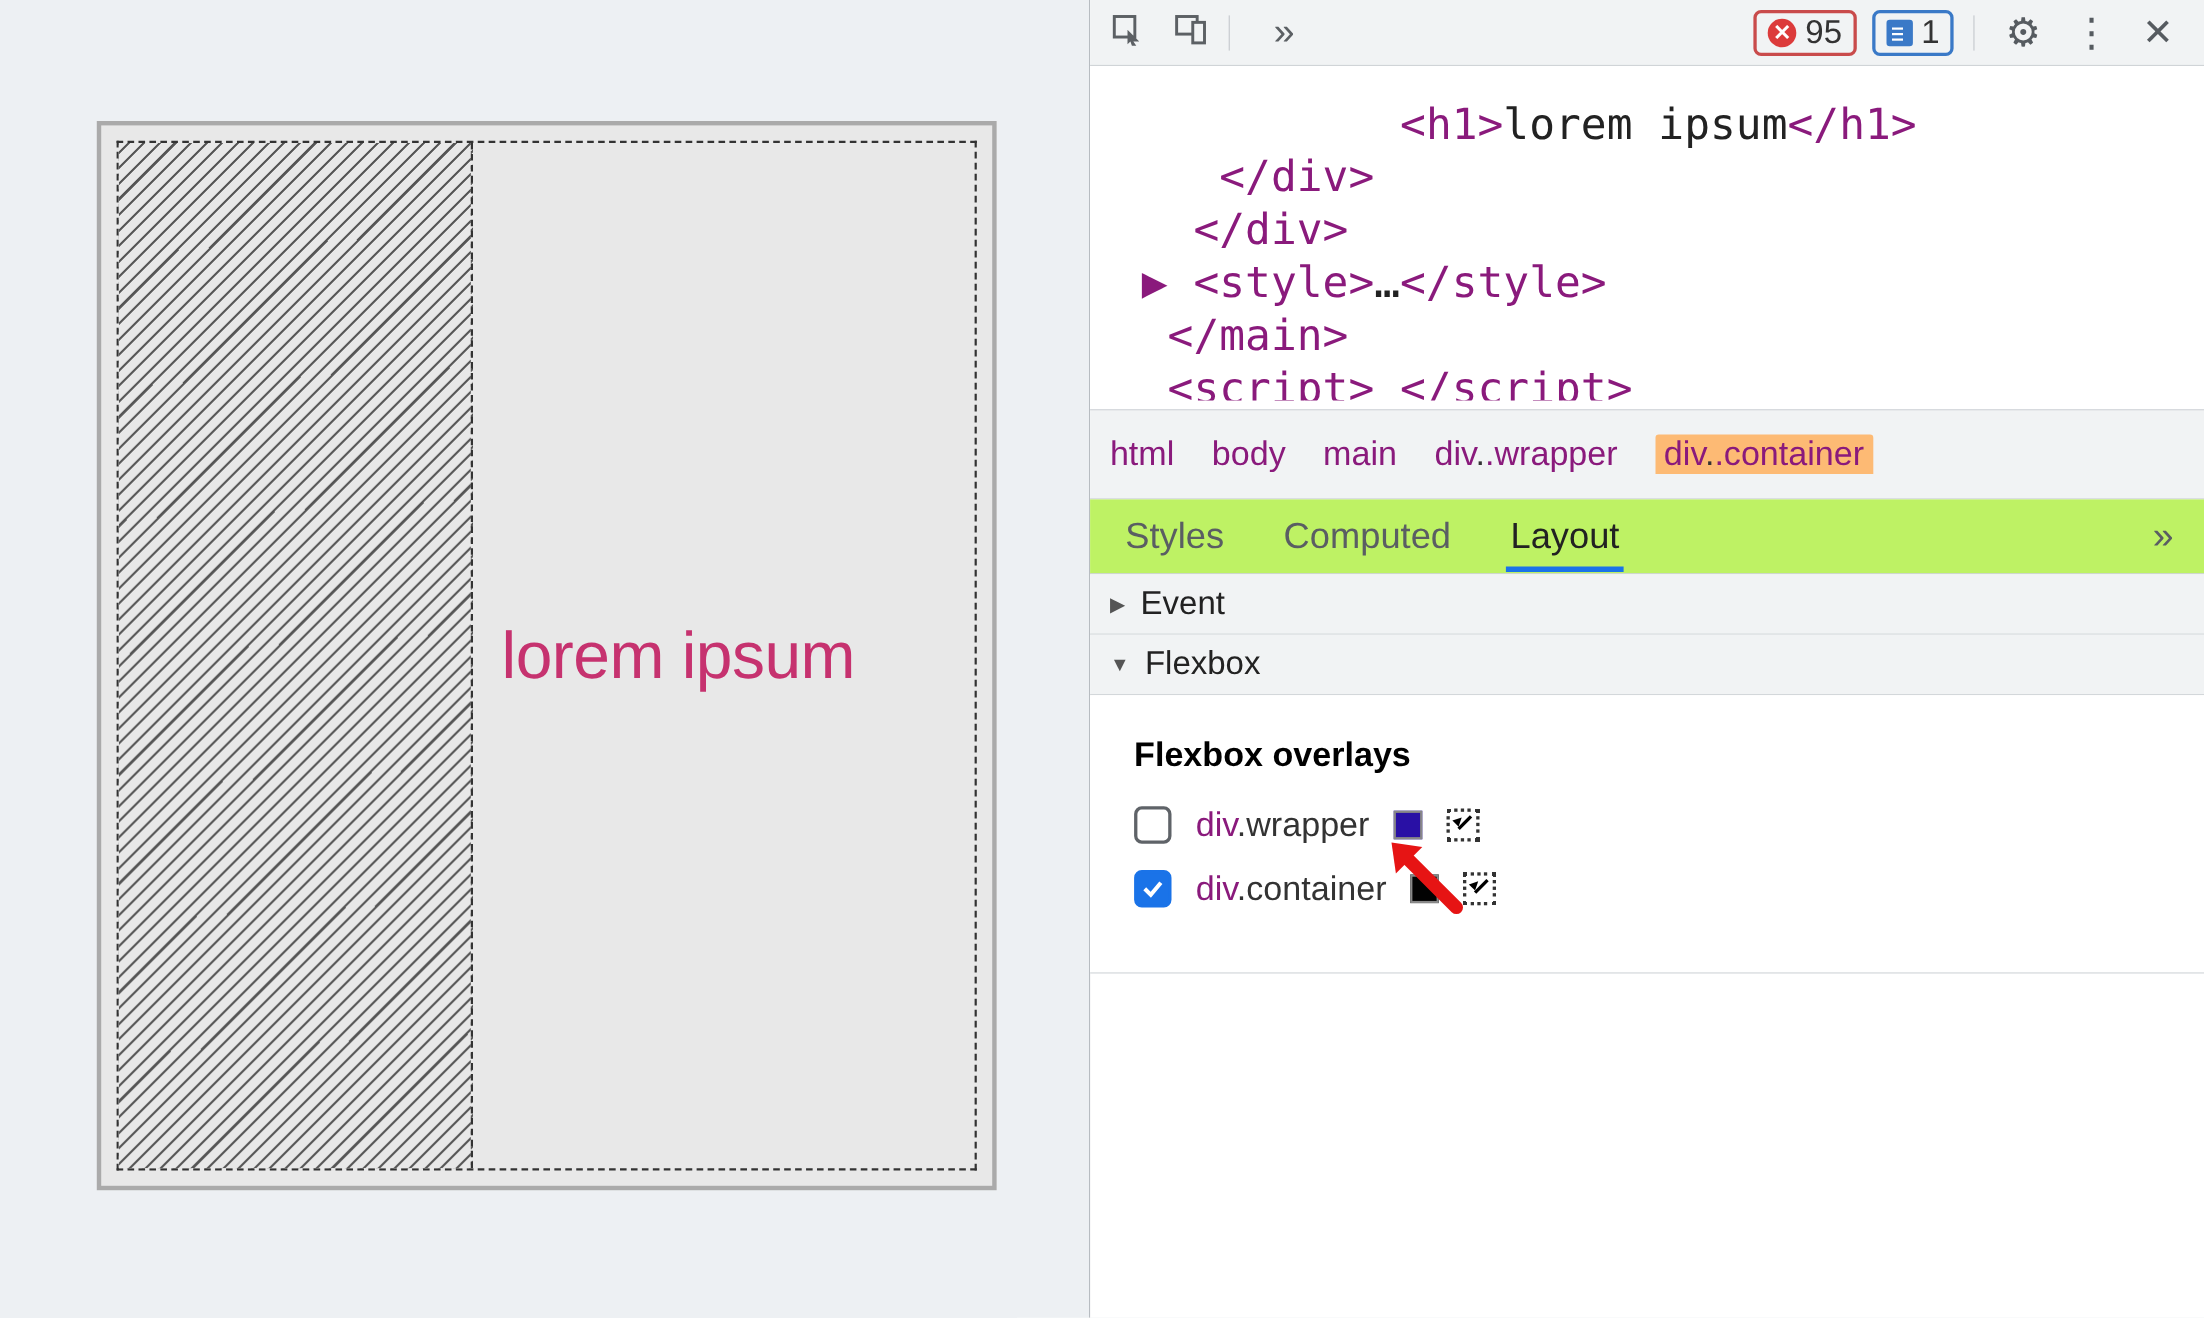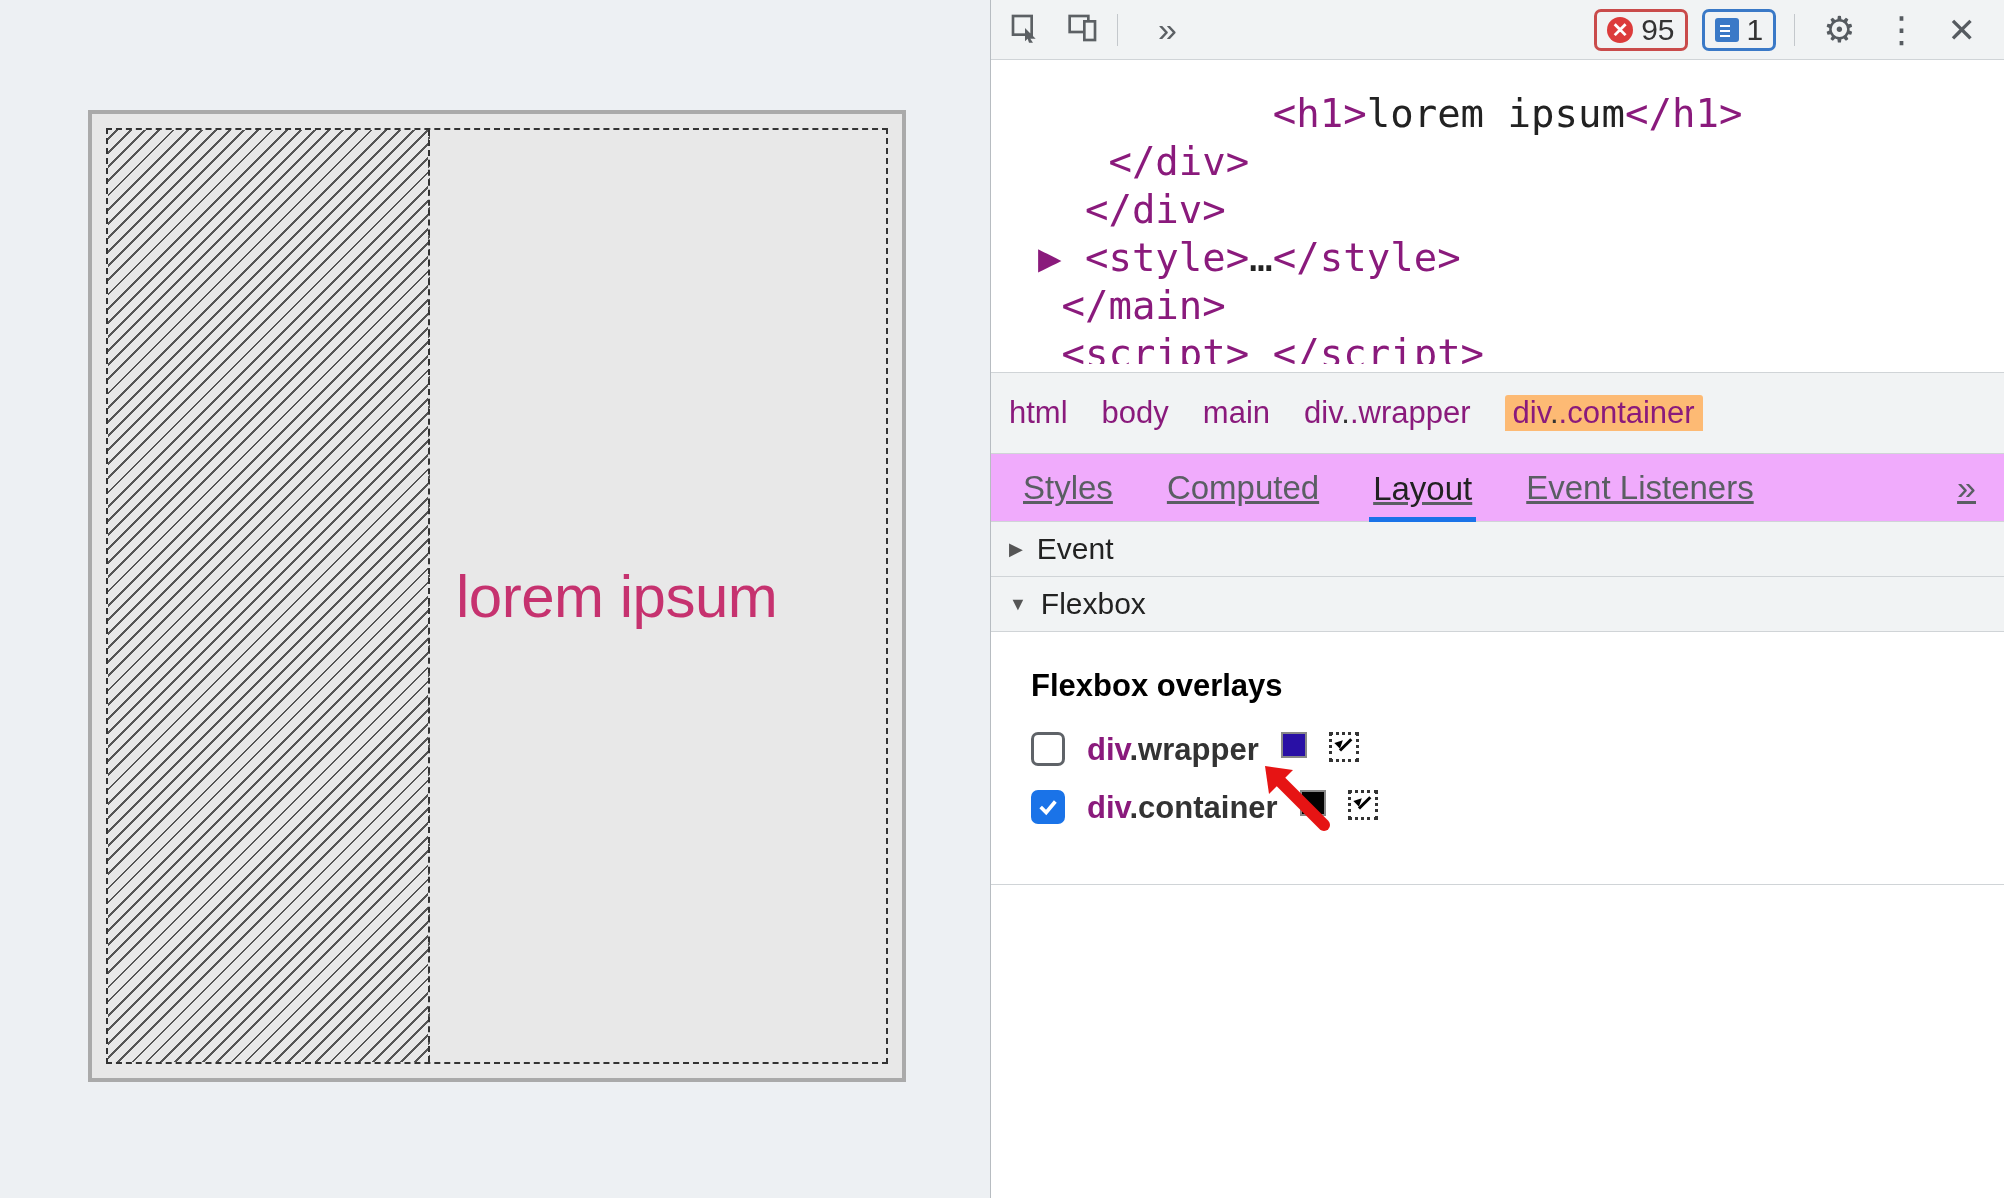--- a/index.html
+++ b/index.html
@@ -111,29 +111,28 @@
     display:flex;
     gap:34px;
     font-size:31px;
   }
   .crumb { color:#8a1a7c; cursor:pointer;}
   .crumb-dot { color:#333; }
   .crumb-cls { color:#8a1a7c; }
   .crumb-active { background:#fdba74; padding:0 8px; border-radius:3px 3px 0 0; }
   
   .subtabs {
-    background:#f0abfc;
-    display:flex;
-    align-items:flex-end;
+    background:#bef264;
+    display:flex;
+    align-items:flex-start;
     gap:46px;
     padding:14px 28px 0 28px;
     font-size:33px;
     color:#5a5e63;
     border-bottom:1px solid #d0d4d7;
-    text-decoration:underline;
   }
   .subtab { padding:0 4px 14px 4px; cursor:pointer; }
   .subtab.active { color:#222; border-bottom:5px solid #1a73e8; margin-bottom:-1px; padding-bottom:9px;}
   .subtab-more { margin-left:auto; font-size:34px; padding-bottom:14px; cursor:pointer;}
   
   .section-header {
     background:#f1f3f4;
     border-bottom:1px solid #d0d4d7;
     padding:10px 18px;
     font-size:30px;
@@ -151,25 +150,24 @@
     border-bottom:1px solid #d0d4d7;
   }
   .flex-subtitle {
     font-size:31px;
     font-weight:600;
     color:#000000;
     margin-bottom:28px;
   }
   .overlay-row {
     display:flex;
-    align-items:flex-start;
+    align-items:center;
     gap:22px;
     font-size:31px;
     margin-bottom:22px;
-    font-weight:bold;
   }
   .cb {
     width:34px; height:34px; border:3px solid #5f6368; border-radius:7px;
     display:inline-flex; align-items:center; justify-content:center;
     background:#fff; cursor:pointer;
   }
   .cb.checked { background:#1a73e8; border-color:#1a73e8; }
   .cb.checked svg { display:block; }
   .cb svg { display:none; }
   .sel-name { color:#8a1a7c; }
@@ -266,21 +264,20 @@
     <span class="crumb">body</span>
     <span class="crumb">main</span>
     <span class="crumb"><span>div</span><span class="crumb-dot">.</span><span class="crumb-cls" style="color:#8a1a7c">.wrapper</span></span>
     <span class="crumb crumb-active"><span>div</span><span class="crumb-dot">.</span><span class="crumb-cls">.container</span></span>
   </div>
 
   <div class="subtabs">
     <span class="subtab">Styles</span>
     <span class="subtab">Computed</span>
     <span class="subtab active">Layout</span>
-    <span class="subtab">Event Listeners</span>
     <span class="subtab-more">»</span>
   </div>
 
   <div class="section-header tri-closed">
     <span>Event</span>
   </div>
 
   <div class="section-header tri-open">
     <span>Flexbox</span>
   </div>

